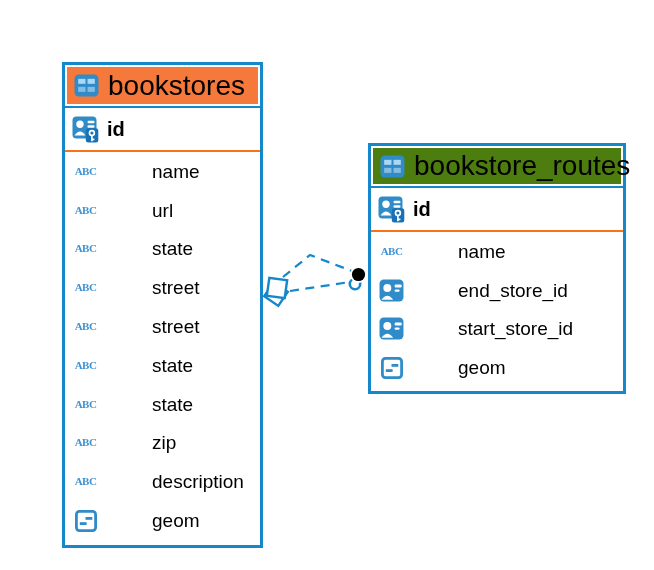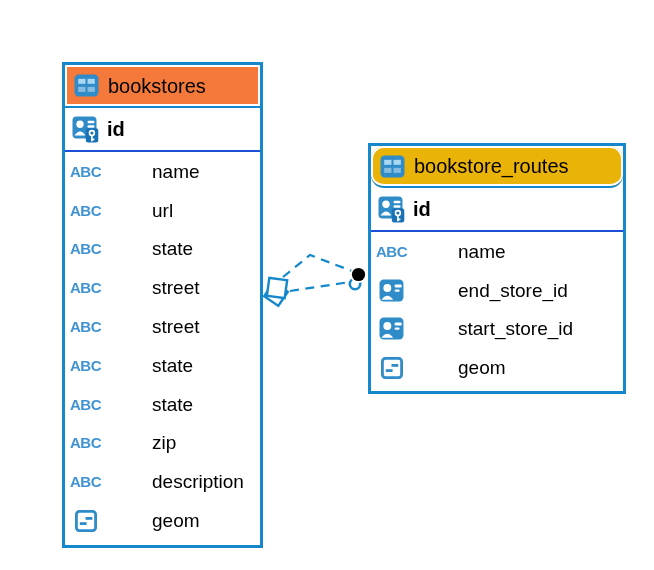--- a/index.html
+++ b/index.html
@@ -20,41 +20,41 @@
   #tbl-routes{left:368px;top:143px;width:258px;height:251px;}
 
   .hdr{
     display:flex;align-items:center;gap:8px;
     padding:0 8px;
     border-bottom:2px solid #1488cb;
     box-shadow:inset 0 0 0 2px #fff;
     flex:0 0 auto;
   }
   #tbl-bookstores .hdr{height:41px;background:#f4793b;}
-  #tbl-routes .hdr{height:40px;background:#eab308;border-radius:13px;}
-  .hdr-title{font-size:20px;line-height:1;white-space:nowrap;}
+  #tbl-routes .hdr{height:40px;background:#4d7c0f;}
+  .hdr-title{font-size:28px;line-height:1;white-space:nowrap;}
 
   .pk-row{
     display:flex;align-items:center;gap:8px;
     padding:0 7px;height:42px;
-    border-bottom:2px solid #1d4ed8;
+    border-bottom:2px solid #f97316;
     flex:0 0 auto;
   }
   .pk-label{font-size:20px;font-weight:700;line-height:1;}
 
   .col-row{
     display:flex;align-items:center;gap:8px;
     padding:0 7px;height:38.8px;flex:0 0 auto;
   }
   .col-label{font-size:19px;line-height:1;white-space:nowrap;margin-left:45px;}
 
   .ic{display:flex;align-items:center;justify-content:center;width:27px;flex:0 0 27px;}
   .abc{
-    font-family:Liberation Sans, sans-serif;
-    font-weight:700;font-size:15px;letter-spacing:-0.5px;
+    font-family:Liberation Serif, serif;
+    font-weight:700;font-size:11px;letter-spacing:-0.5px;
     color:#3f93d2;line-height:1;
   }
 
   .overlay{position:absolute;left:0;top:0;pointer-events:none;}
   .dash{stroke:#1488cb;stroke-width:2.2;stroke-dasharray:9 6.5;fill:none;}
   .sq{fill:#fff;stroke:#1488cb;stroke-width:2.4;}
   .hidden-defs{position:absolute;width:0;height:0;overflow:hidden;}
 </style>
 </head>
 <body>

